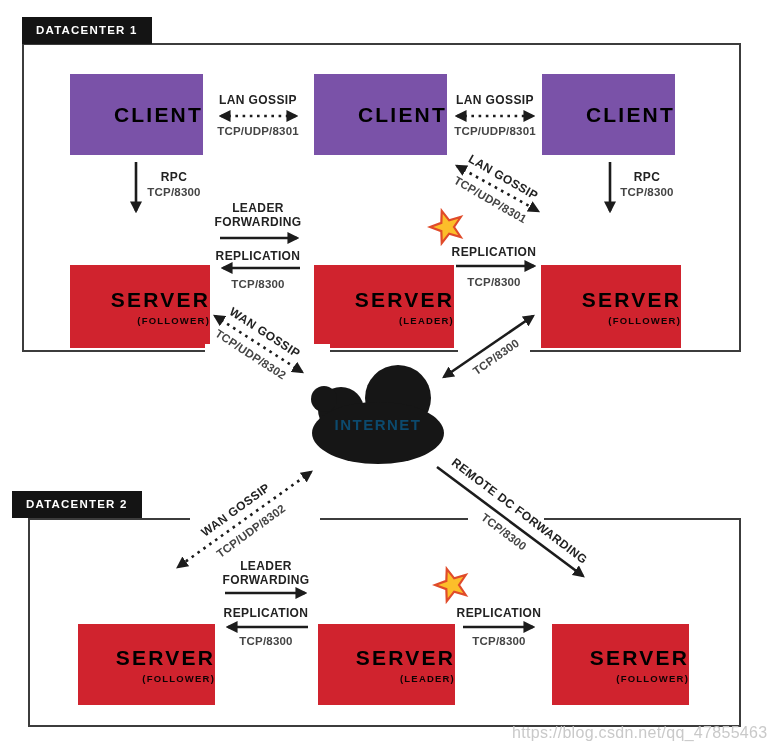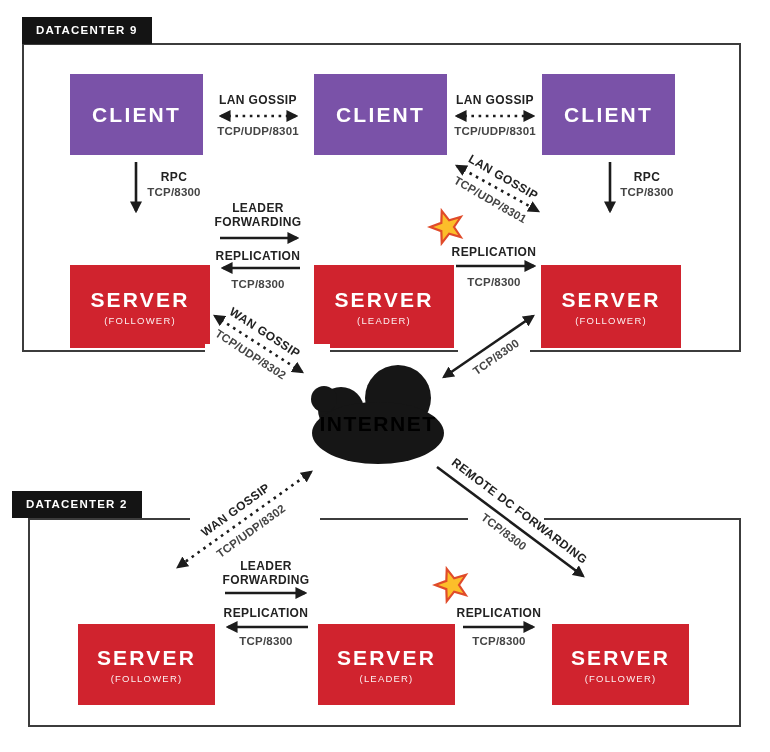--- a/index.html
+++ b/index.html
@@ -1,48 +1,48 @@
 <!DOCTYPE html>
 <html><head>
 <meta charset="utf-8">
 <style>
   html,body{margin:0;padding:0;background:#fff;}
   #canvas{position:relative;width:770px;height:752px;background:#fff;overflow:hidden;
           font-family:"Liberation Sans",sans-serif;}
   .dc-frame{position:absolute;border:2.5px solid #3c3c3c;background:transparent;z-index:1;}
   .dc-tab{position:absolute;background:#141414;color:#fff;font-size:11.5px;font-weight:bold;
           letter-spacing:1.2px;padding:0 14px;height:27px;line-height:27px;z-index:2;}
-  .box-node{position:absolute;display:flex;flex-direction:column;align-items:center;
-            justify-content:center;color:#ffffff;z-index:2;}
+  .box-node{position:absolute;display:flex;flex-direction:column;align-items:flex-end;
+            justify-content:center;color:#000000;z-index:2;}
   .client{background:#7a52a8;}
   .server{background:#d0232e;margin-top:41px;}
   .node-title{font-size:21px;font-weight:bold;letter-spacing:2.2px;}
-  .node-role{font-size:9.5px;font-weight:normal;letter-spacing:1.2px;margin-top:3px;opacity:.93;}
+  .node-role{font-size:9.5px;font-weight:bold;letter-spacing:1.2px;margin-top:3px;opacity:.93;}
   .patch{position:absolute;background:#fff;z-index:3;}
   #arrows{position:absolute;left:0;top:0;z-index:4;pointer-events:none;}
   .lbl{position:absolute;transform:translate(-50%,-50%);white-space:nowrap;text-align:center;z-index:5;}
   .lname{font-size:12px;font-weight:bold;color:#222;letter-spacing:.4px;}
   .lport{font-size:11.5px;font-weight:bold;color:#454545;letter-spacing:.2px;}
   .rlabel{position:absolute;white-space:nowrap;text-align:center;z-index:5;
           transform:translate(-50%,-50%) rotate(var(--a));}
   .rlabel .lname{display:block;margin-bottom:13px;}
   .rlabel .lport{display:block;}
   .star{position:absolute;z-index:6;}
-  .cloud-text{position:absolute;transform:translate(-50%,-50%);color:#000000;font-size:21px;
+  .cloud-text{position:absolute;transform:translate(-50%,-50%);color:#0c4a6e;font-size:15px;
               font-weight:bold;letter-spacing:1.5px;z-index:5;}
   .watermark{position:absolute;font-size:16px;color:rgba(198,198,198,.95);z-index:7;
              letter-spacing:.3px;}
 </style>
 </head>
 <body>
 
 <div id="canvas">
 
   <div class="dc-frame" style="left:22px;top:43px;width:715px;height:305px;"></div>
-  <div class="dc-tab" style="left:22px;top:17px;">DATACENTER 9</div>
+  <div class="dc-tab" style="left:22px;top:17px;">DATACENTER 1</div>
 
   <div class="dc-frame" style="left:28px;top:518px;width:709px;height:205px;"></div>
   <div class="dc-tab" style="left:12px;top:491px;">DATACENTER 2</div>
 
   <div class="box-node client" style="left:70px;top:74px;width:133px;height:81px;">
     <span class="node-title">CLIENT</span>
   </div>
   <div class="box-node client" style="left:314px;top:74px;width:133px;height:81px;">
     <span class="node-title">CLIENT</span>
   </div>
@@ -160,14 +160,15 @@
 
   <div class="lbl lname" style="left:266px;top:566px;">LEADER</div>
   <div class="lbl lname" style="left:266px;top:580px;">FORWARDING</div>
   <div class="lbl lname" style="left:266px;top:613px;">REPLICATION</div>
   <div class="lbl lport" style="left:266px;top:641px;">TCP/8300</div>
   <div class="lbl lname" style="left:499px;top:613px;">REPLICATION</div>
   <div class="lbl lport" style="left:499px;top:641px;">TCP/8300</div>
 
   <div class="cloud-text" style="left:378px;top:424px;">INTERNET</div>
 
+  <div class="watermark" style="left:512px;top:724px;">https://blog.csdn.net/qq_47855463</div>
 
 </div>
 
 </body></html>

